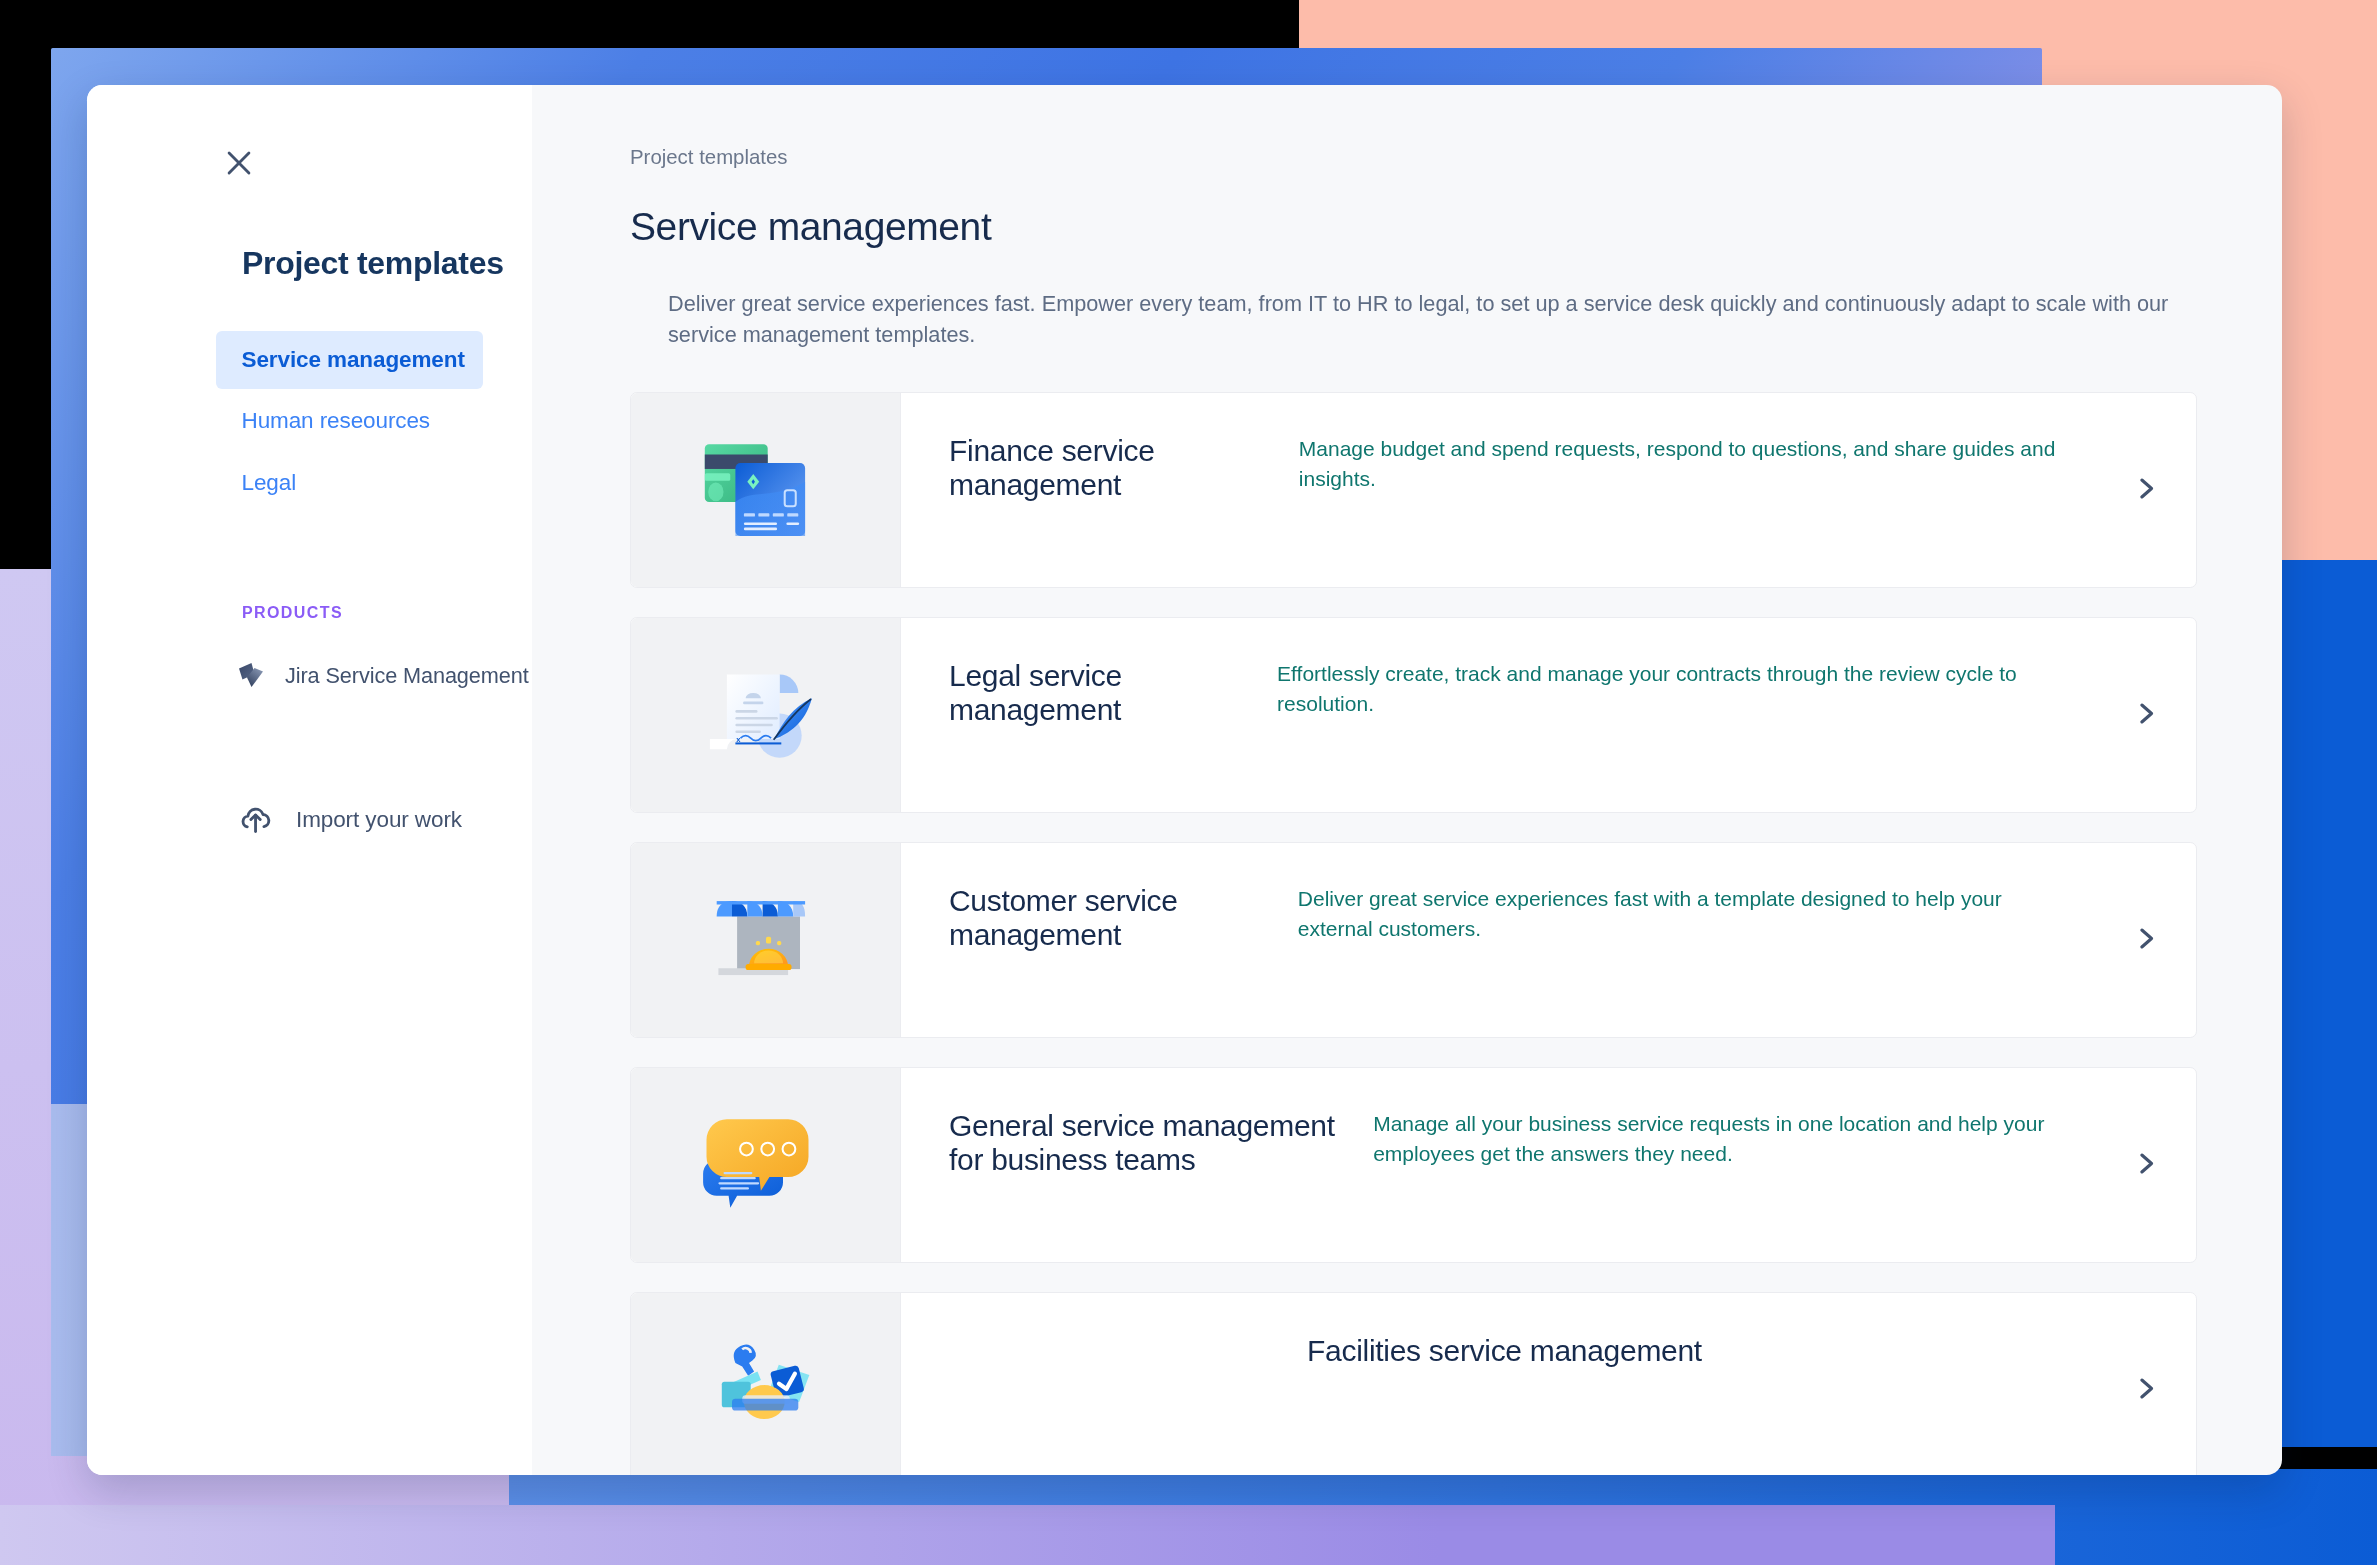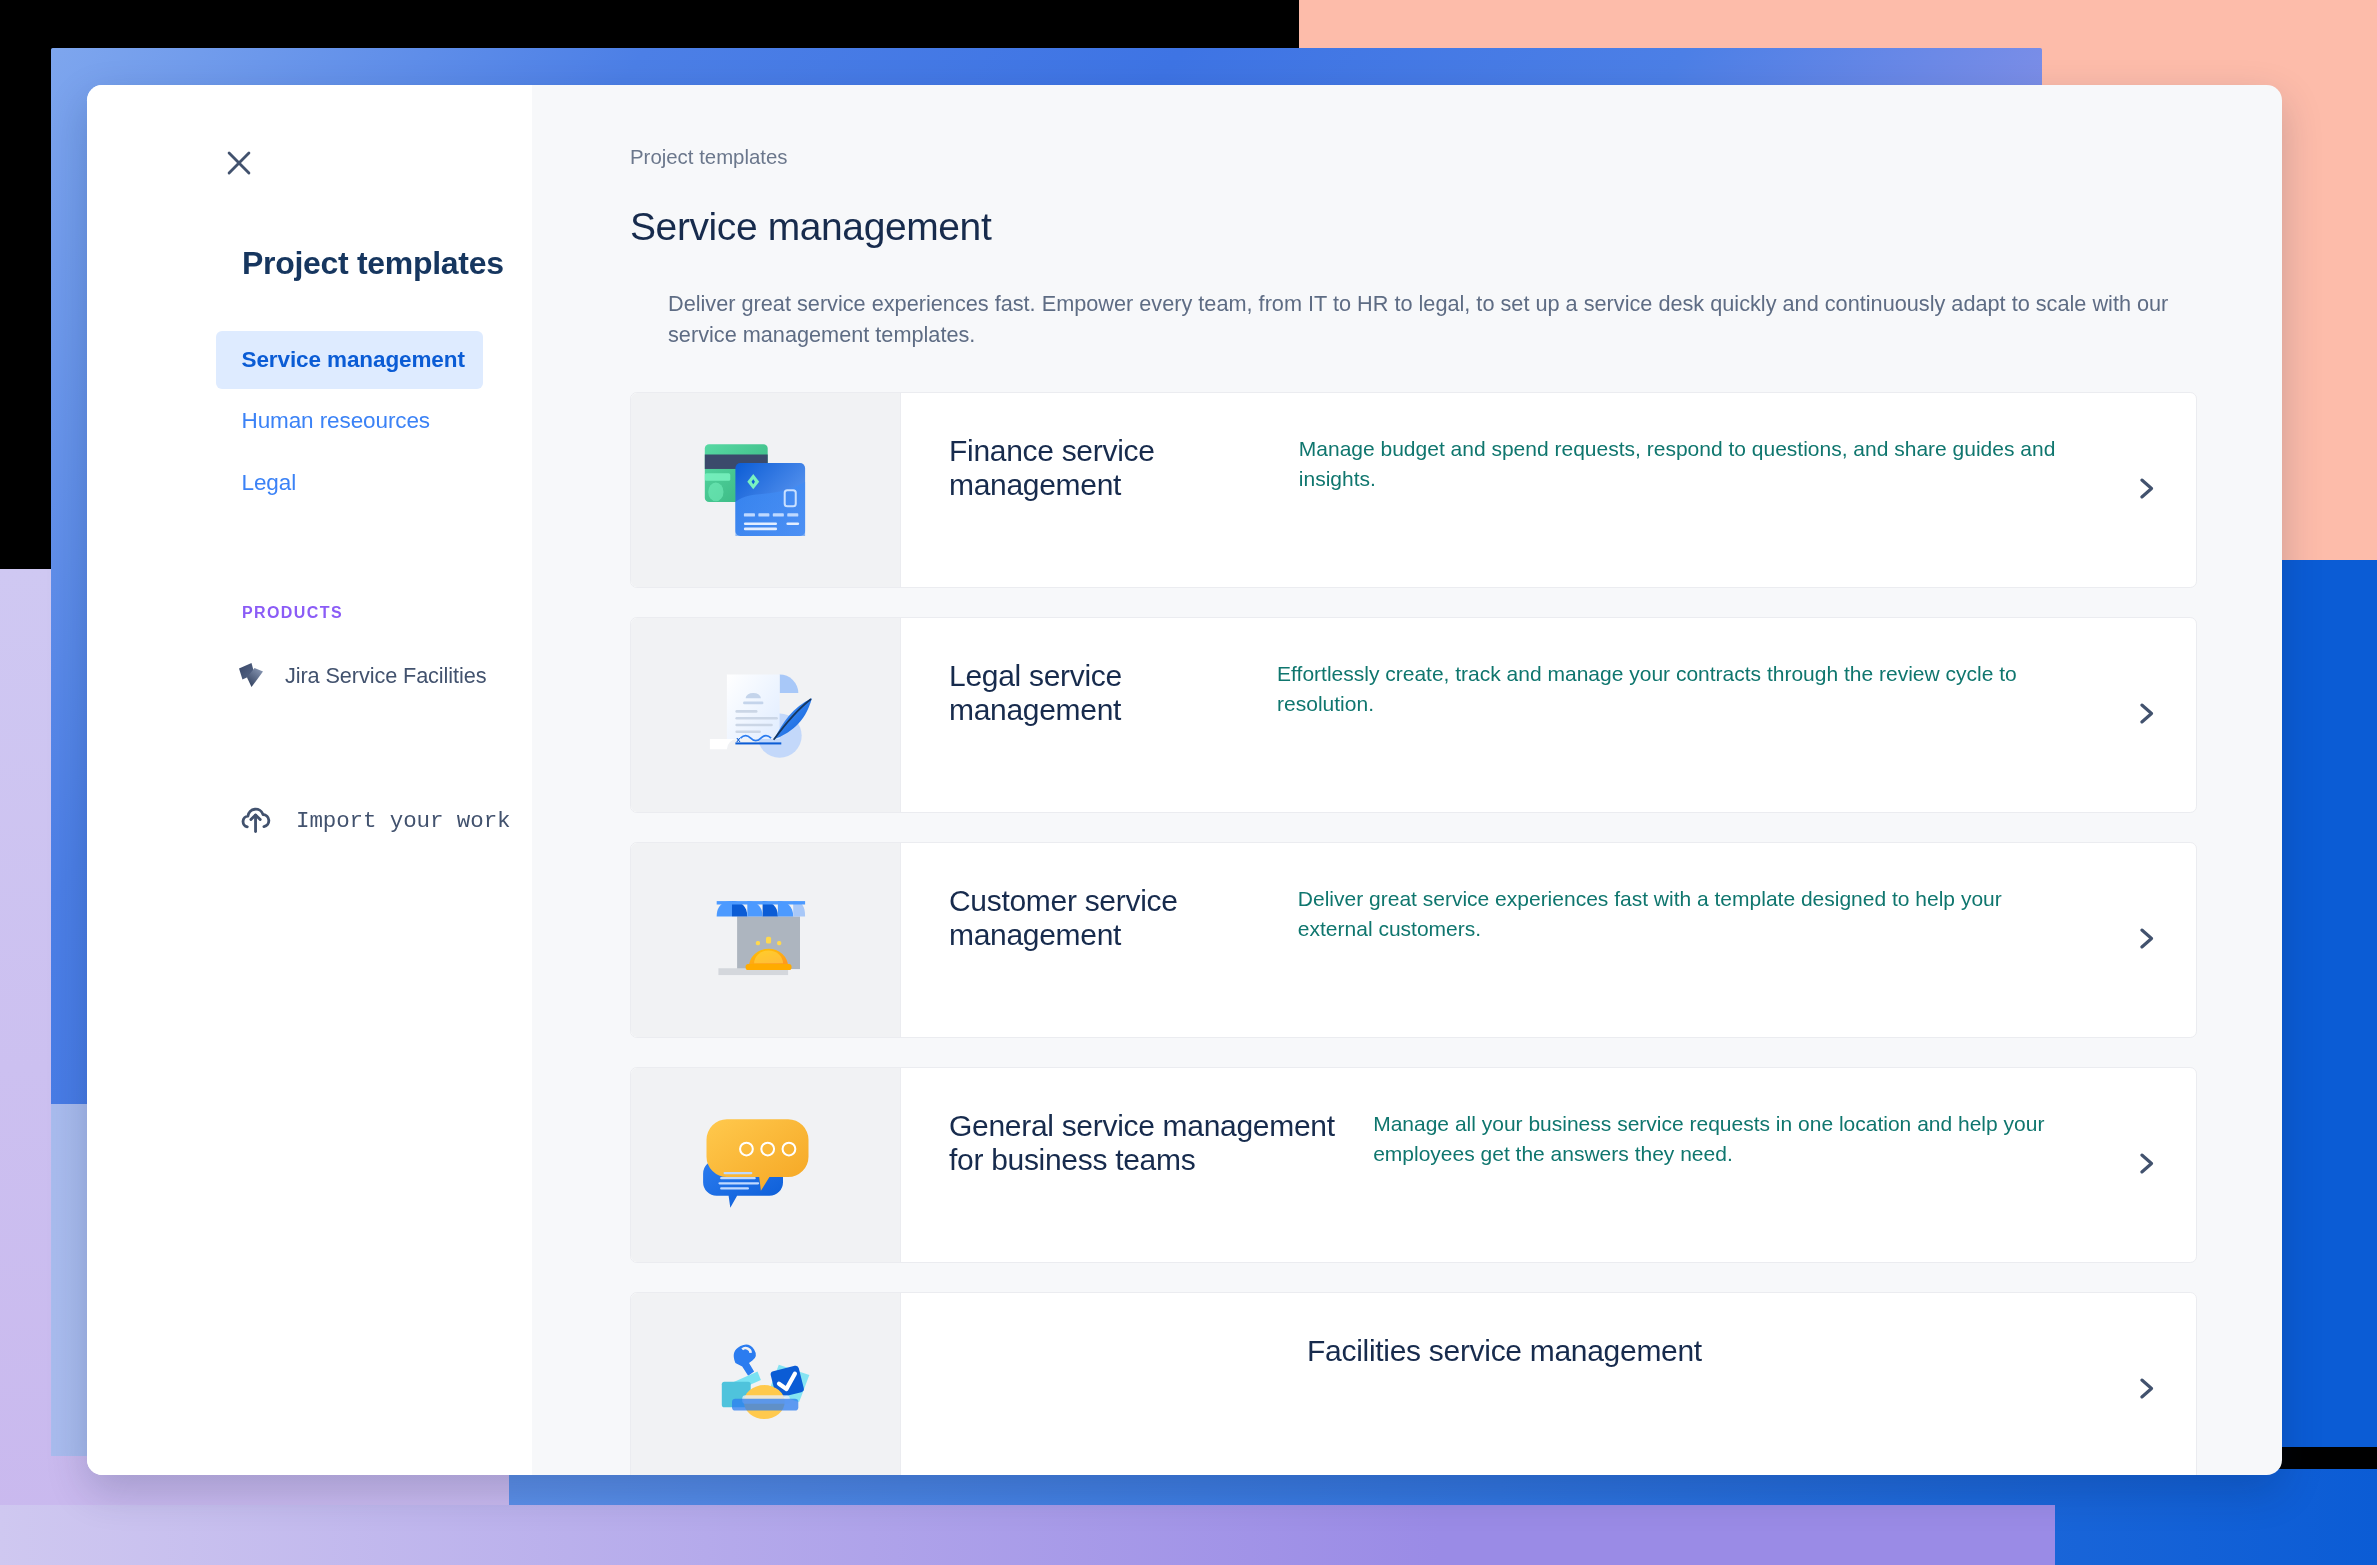--- a/index.html
+++ b/index.html
@@ -115,21 +115,20 @@
   }
   .product-row .jira-mark { margin-right: 17px; display:block; }
   .product-row .product-label {
     font-size: 21.7px; color: #42526E; font-weight: 500;
     letter-spacing: -0.1px;
   }
   .import-row {
     display: flex; align-items: center;
     margin: 107px 0 0 151px;
     cursor: pointer;
-    font-family: Liberation Mono, monospace;
   }
   .import-row .cloud-icon { margin-right: 22px; display:block; }
   .import-row .import-label {
     font-size: 22.5px; color: #42526E; font-weight: 500;
     letter-spacing: -0.1px;
   }
 
   
   .main {
     flex: 1 1 auto;
@@ -247,21 +246,21 @@
               </linearGradient>
               <linearGradient id="jsmB" x1="26" y1="10" x2="12" y2="27" gradientUnits="userSpaceOnUse">
                 <stop offset="0" stop-color="#8A99B5"></stop>
                   <stop offset="1" stop-color="#2F3E5C"></stop>
               </linearGradient>
             </defs>
             <path d="M3 9.5 L15.5 4 L18.5 15 L6.5 20.5 Z" fill="url(#jsmA)"></path>
             <path d="M18.5 9 L27 12.5 L15.5 28 L11 18.5 Z" fill="url(#jsmB)"></path>
           </svg>
         </span>
-        <span class="product-label">Jira Service Facilities</span>
+        <span class="product-label">Jira Service Management</span>
       </div>
 
       <div class="import-row">
         <span class="cloud-icon">
           <svg width="36" height="36" viewBox="0 0 24 24" fill="none" stroke="#42526E" stroke-width="1.9" stroke-linecap="round" stroke-linejoin="round">
             <path d="M6.2 17.2A3.6 3.6 0 0 1 6.6 10.1a5.2 5.2 0 0 1 10.1-1.1 4.1 4.1 0 0 1 .6 8.1"></path>
             <line x1="11.7" y1="9.4" x2="11.7" y2="20.3"></line>
             <polyline points="8.6,12.4 11.7,9.3 14.8,12.4"></polyline>
           </svg>
         </span>

